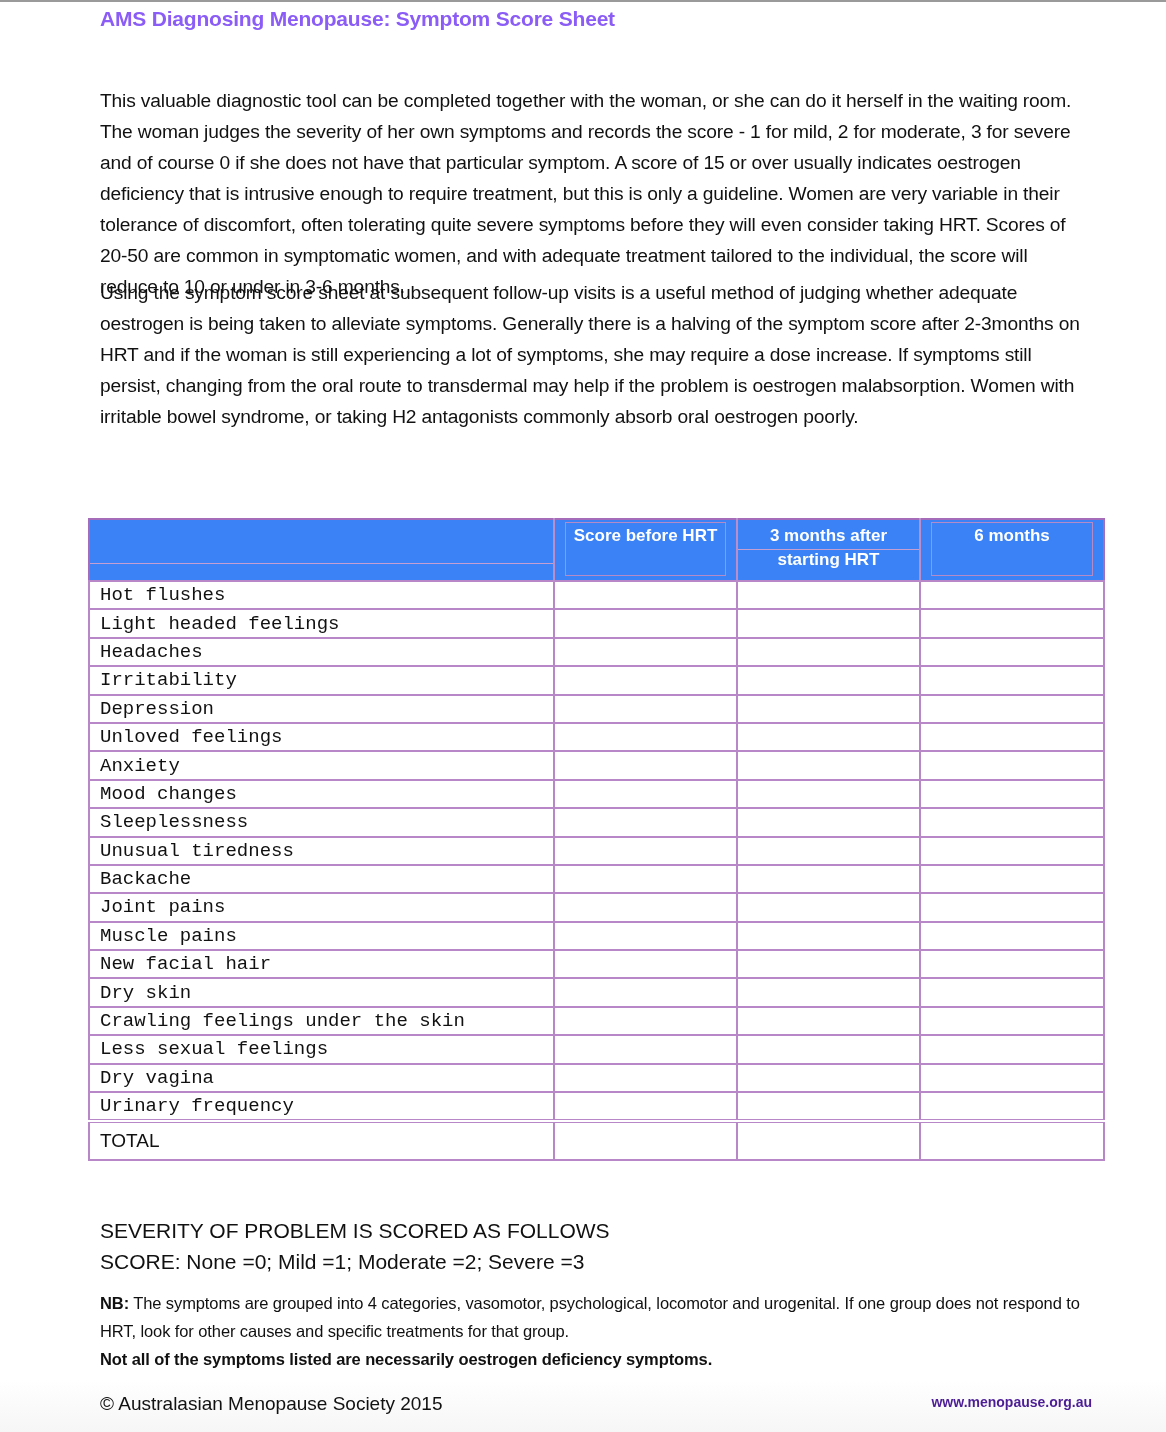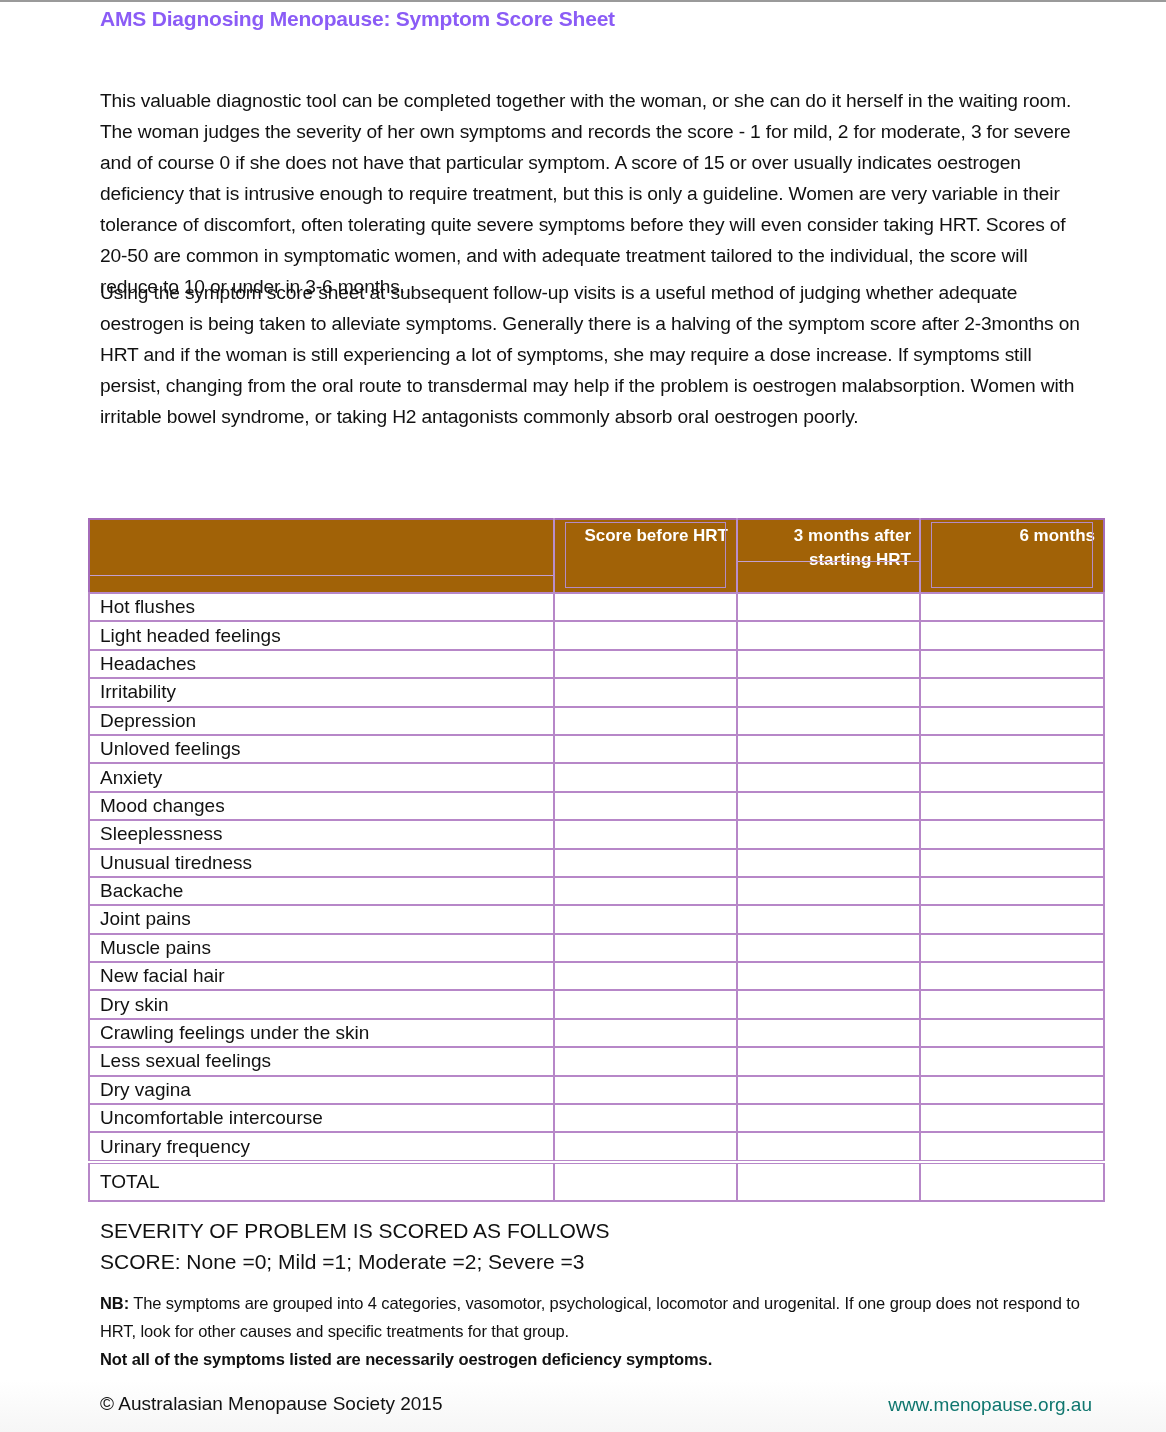--- a/index.html
+++ b/index.html
@@ -27,55 +27,55 @@
   .score-table {
     position: absolute; left: 88px; top: 518px; width: 1015px;
     border-collapse: collapse; table-layout: fixed;
     border: 2px solid #a46cb9;
   }
   .score-table col.c1 { width: 465px; }
   .score-table col.c2 { width: 183px; }
   .score-table col.c3 { width: 183px; }
   .score-table col.c4 { width: 184px; }
   .score-table th {
-    background: #a16207; color: #fff; font-weight: bold;
-    font-size: 17px; height: 56px; vertical-align: top; padding: 4px 8px 12px 8px;
-    border-left: 2px solid #b98ecb; line-height: 24px; text-align: right;
+    background: #3b82f6; color: #fff; font-weight: bold;
+    font-size: 17px; height: 56px; vertical-align: top; padding: 4px 8px 0 8px;
+    border-left: 2px solid #b98ecb; line-height: 24px; text-align: center;
     position: relative;
   }
   .score-table th:first-child { border-left: none; }
   .hdr-inner {
     position: absolute; left: 10px; right: 10px; top: 2px; bottom: 4px;
     border: 1px solid #b48bc6; pointer-events: none;
   }
   .hdr-line {
     position: absolute; left: 0; right: 0; bottom: 16px; border-top: 1px solid #c3a0d1;
     pointer-events: none;
   }
   .score-table td {
     height: 26.4px; padding: 0 0 0 10px; font-size: 19px;
     border: 2px solid #b787c8; line-height: 24px; white-space: nowrap;
   }
-  .score-table td.sym { padding-left: 10px; }
+  .score-table td.sym { padding-left: 10px; font-family: Liberation Mono, monospace; }
   .score-table tr.total-row td {
     height: 36px; font-weight: normal; border-top: 4px double #b787c8; vertical-align: middle;
   }
   .severity {
     position: absolute; left: 100px; top: 1215px; font-size: 21px; line-height: 31px;
   }
   .nb {
     position: absolute; left: 100px; top: 1289px; width: 1000px;
     font-size: 16.5px; line-height: 28px; letter-spacing: -0.1px;
   }
   .nb b { font-weight: bold; }
   .footer-left {
     position: absolute; left: 100px; top: 1393px; font-size: 19px;
   }
   .footer-right {
-    position: absolute; right: 74px; top: 1394px; font-size: 19px; font-weight: normal; color: #0f766e;
+    position: absolute; right: 74px; top: 1394px; font-size: 14px; font-weight: bold; color: #4c1d95;
   }
   .footer-bg {
     position: absolute; left: 0; top: 1380px; width: 1166px; height: 52px;
     background: linear-gradient(#ffffff, #f6f6f6);
   }
 </style>
 </head>
 <body>
 
 <div class="topbar"></div>
@@ -205,26 +205,20 @@
         <td></td>
         <td></td>
       </tr>
       <tr>
         <td class="sym">Dry vagina</td>
         <td></td>
         <td></td>
         <td></td>
       </tr>
       <tr>
-        <td class="sym">Uncomfortable intercourse</td>
-        <td></td>
-        <td></td>
-        <td></td>
-      </tr>
-      <tr>
         <td class="sym">Urinary frequency</td>
         <td></td>
         <td></td>
         <td></td>
       </tr>
     </tbody>
   <tfoot>
     <tr class="total-row">
       <td>TOTAL</td>
       <td></td>

